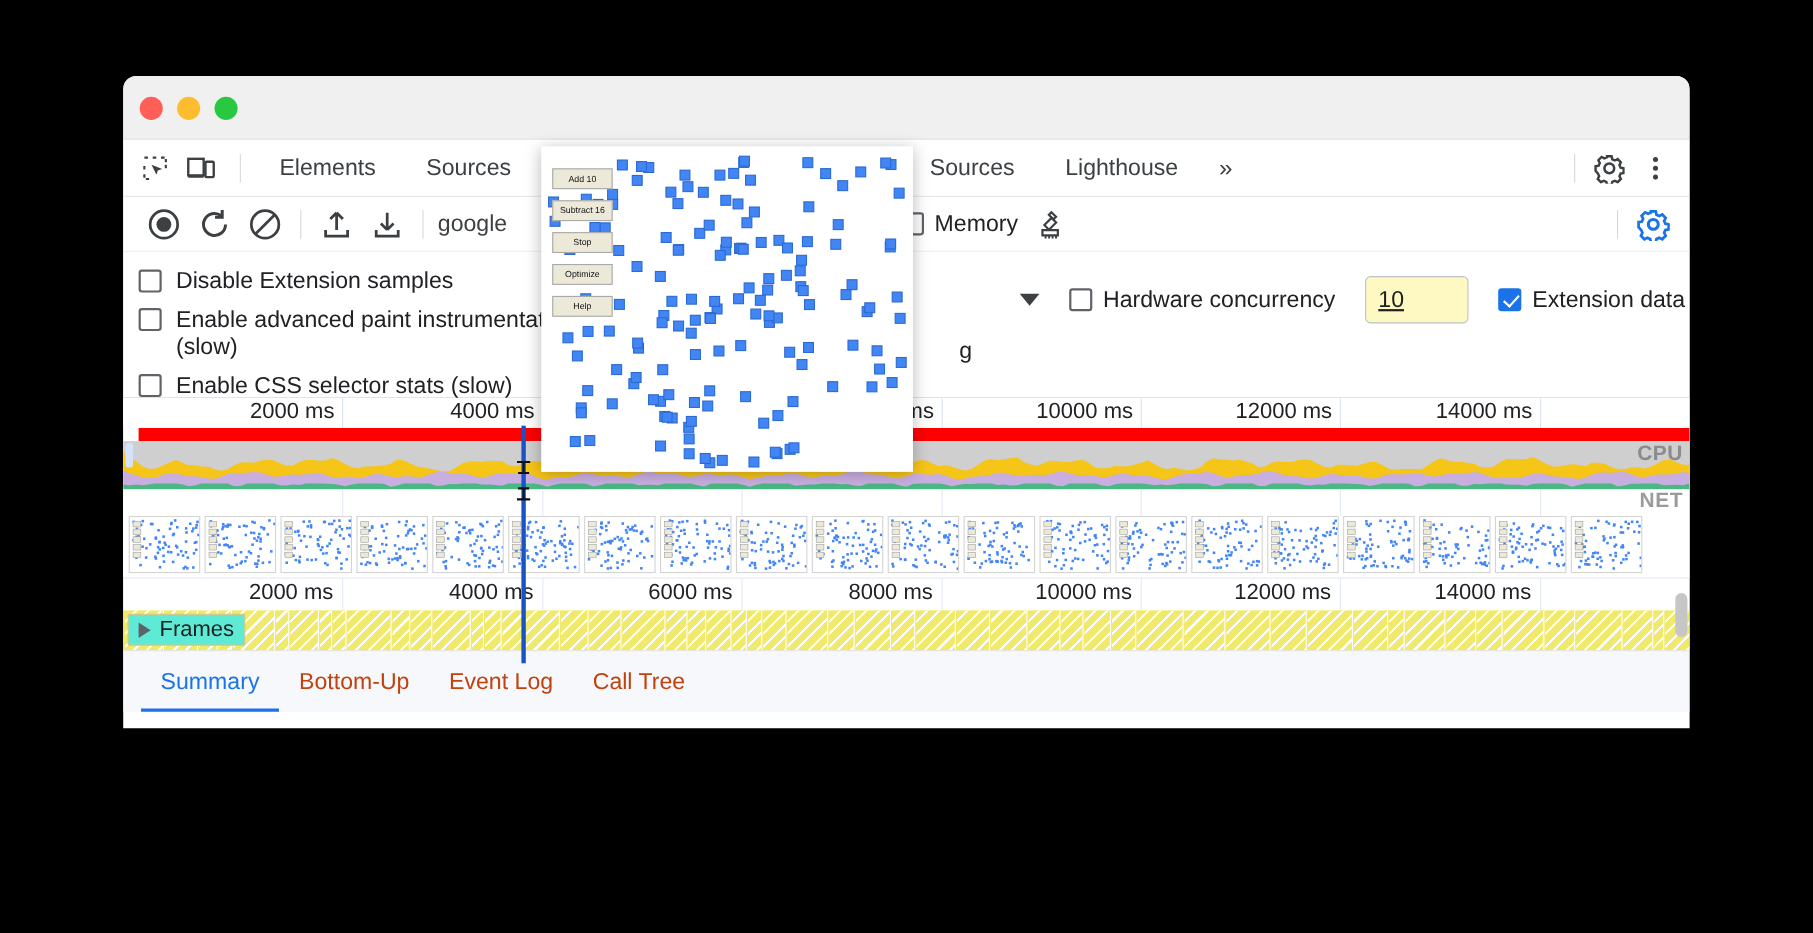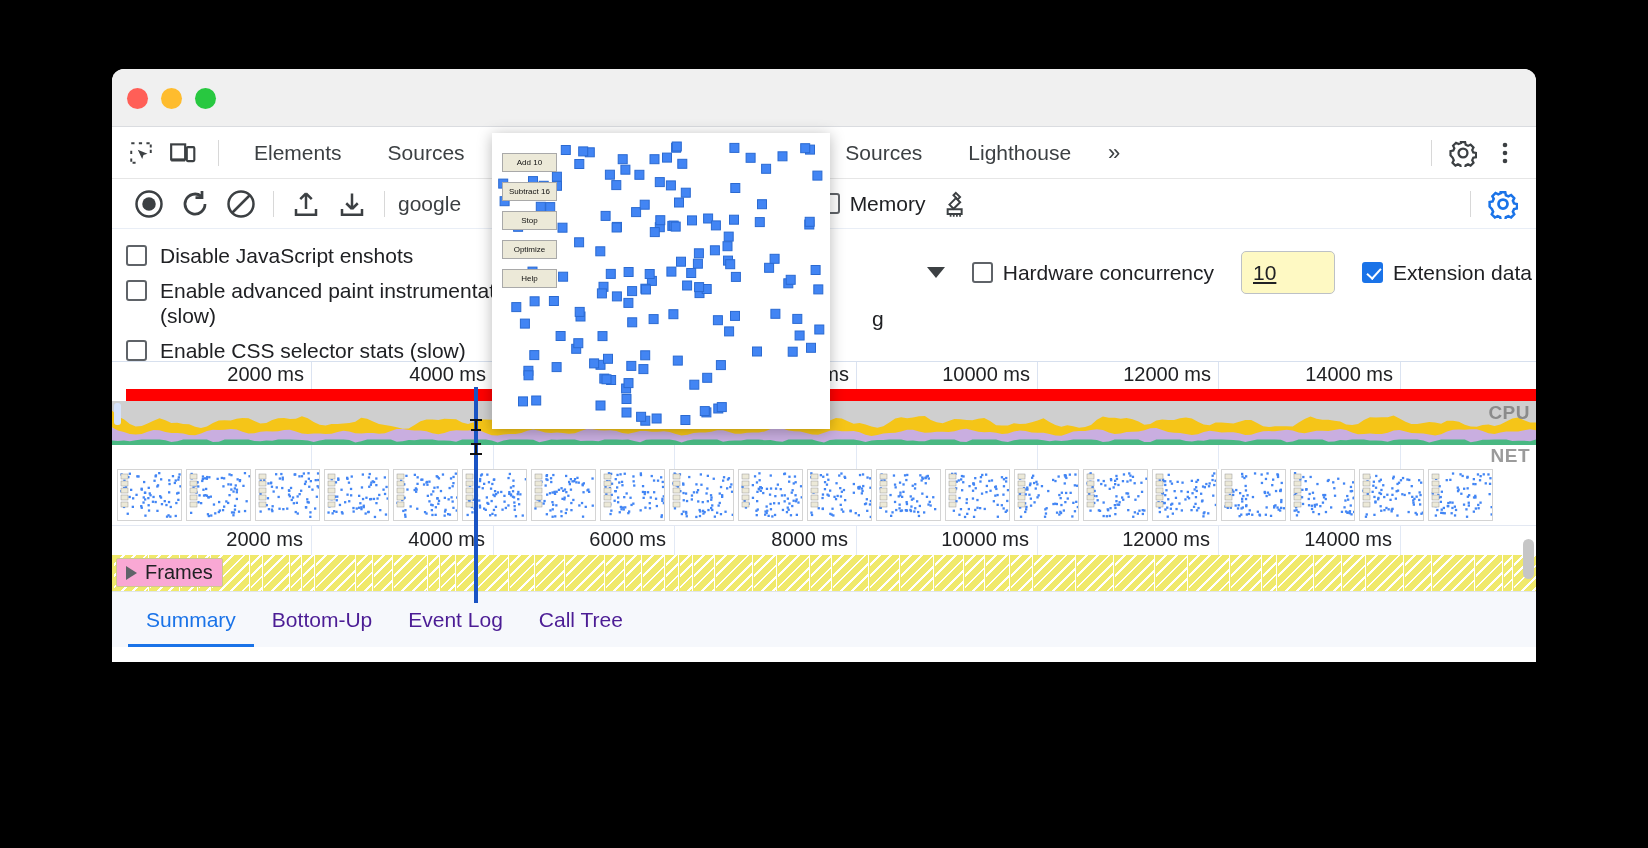--- a/index.html
+++ b/index.html
@@ -123,32 +123,32 @@
   
   .ruler2 { position: relative; height: 30px; background: #fff; border-top: 1px solid #e3e8f2; overflow: hidden; }
   .ruler2 .tickline { position: absolute; top: 0; bottom: 0; width: 1px; background: #e2e9f5; }
   .ruler2 .ticklabel {
     position: absolute; top: 2px; font-size: 20px; color: #202124;
     transform: translateX(-100%); padding-right: 8px; white-space: nowrap;
   }
   .framesrow { position: relative; height: 36px; background: #f0e96b; overflow: hidden; }
   .frames-pill {
     position: absolute; left: 4px; top: 3px; height: 29px;
-    background: #f9a8d4; border: 1px solid #cfc98e; border-radius: 2px;
+    background: #5eead4; border: 1px solid #cfc98e; border-radius: 2px;
     display: flex; align-items: center; gap: 8px; padding: 0 9px; z-index: 3;
   }
   .frames-pill .tri { width:0;height:0;border-top:7px solid transparent;border-bottom:7px solid transparent;border-left:11px solid #5f6368; }
   .frames-pill .lbl { font-size: 20px; color: #202124; }
 
   
   .bottomtabs {
     height: 56px; background: #f6f8fc; border-top: 1px solid #e0e4ea;
     display: flex; align-items: center; padding-left: 16px; gap: 0;
   }
-  .btab { font-size: 21px; color: #4c1d95; padding: 0 18px; height: 100%; display:flex; align-items:center; white-space:nowrap; }
+  .btab { font-size: 21px; color: #c2410c; padding: 0 18px; height: 100%; display:flex; align-items:center; white-space:nowrap; }
   .btab.active { color: #1a73e8; box-shadow: inset 0 -3px 0 #1a73e8; }
 
   
   .playhead { position: absolute; width: 4px; background: #1a54c4; z-index: 6; }
   .ph-handle { position: absolute; left: -7px; width: 18px; height: 40px; }
 
   
   .jank-overlay {
     position: absolute; left: 492px; top: 133px;
     width: 338px; height: 296px;
@@ -287,21 +287,21 @@
             <path d="M10.2 2.6h3.6l.5 2.4 2 .9 2.2-1.1 2.5 2.5-1.1 2.2.9 2 2.4.5v3.6l-2.4.5-.9 2 1.1 2.2-2.5 2.5-2.2-1.1-2 .9-.5 2.4h-3.6l-.5-2.4-2-.9-2.2 1.1-2.5-2.5 1.1-2.2-.9-2L1.3 14v-3.6l2.4-.5.9-2L3.5 5.7 6 3.2l2.2 1.1 2-.9z" fill="none" stroke="#1a73e8" stroke-width="2"></path>
           </svg>
         </div>
       </div>
     </div>
 
     <div class="settingsrow">
       <div class="opts-col">
         <div class="opt">
           <span class="cbox"></span>
-          <span class="opt-text">Disable JavaScript enshots</span>
+          <span class="opt-text">Disable Extension samples</span>
         </div>
         <div class="opt">
           <span class="cbox"></span>
           <span class="opt-text">Enable advanced paint instrumentation (slow)</span>
         </div>
         <div class="opt">
           <span class="cbox"></span>
           <span class="opt-text">Enable CSS selector stats (slow)</span>
         </div>
       </div>

